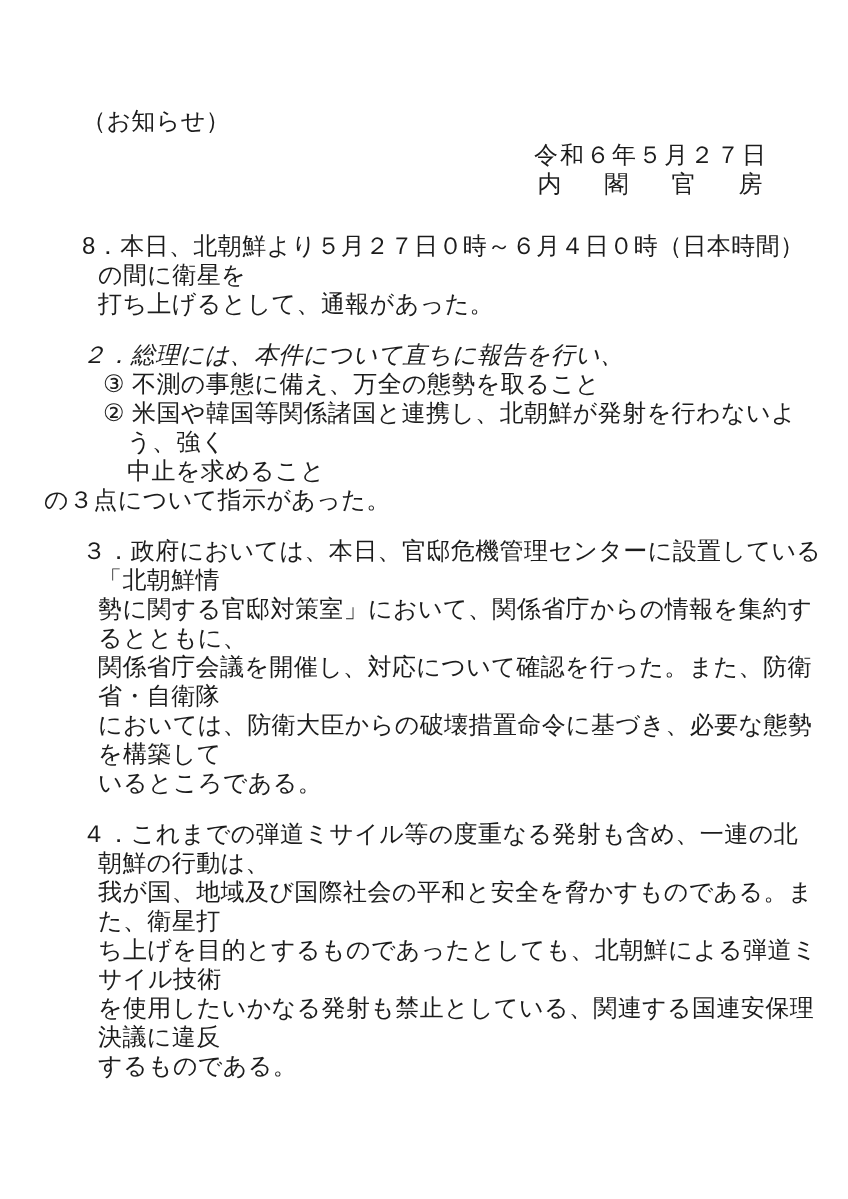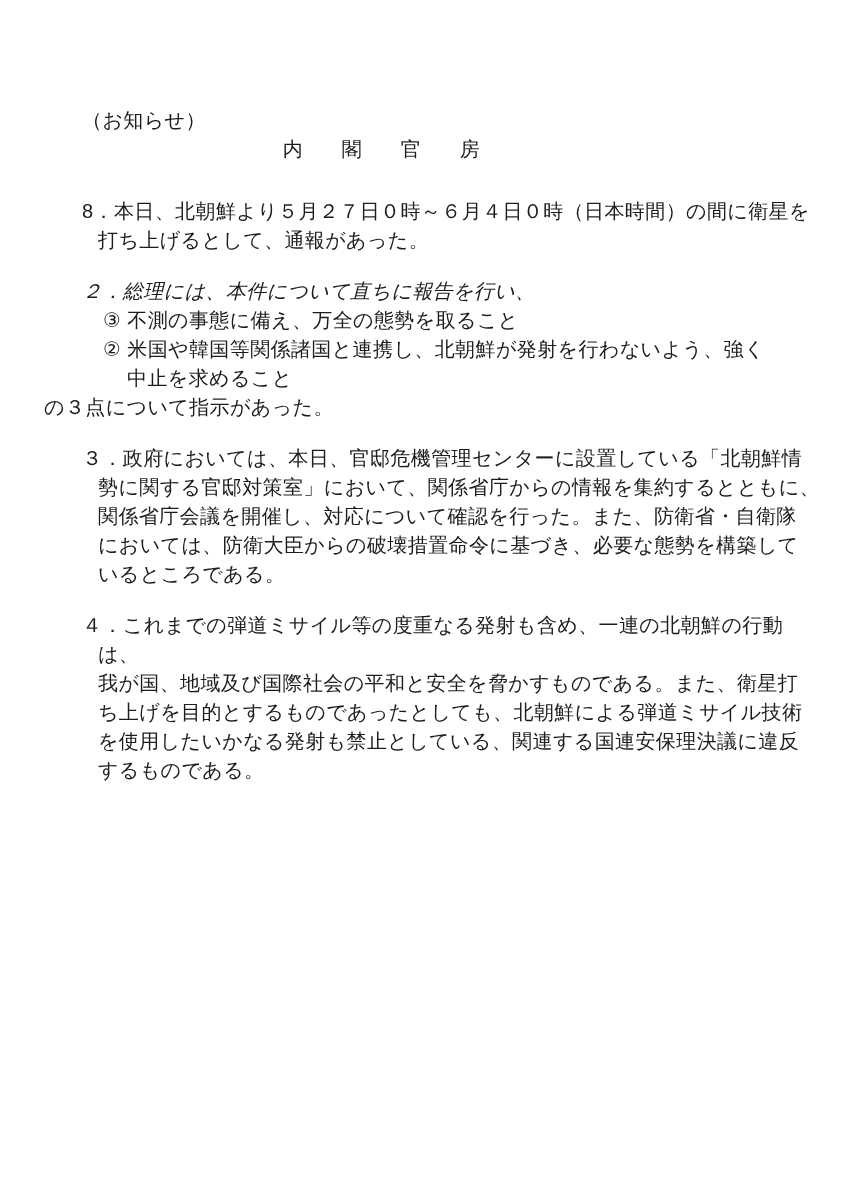--- a/index.html
+++ b/index.html
@@ -15,38 +15,38 @@
     overflow: hidden;
   }
   .page {
     box-sizing: border-box;
     width: 848px;
     height: 1199px;
     padding-top: 106px;
     background: #ffffff;
   }
   .doc-text {
-    font-size: 20px;
+    font-size: 24px;
     line-height: 29px;
     letter-spacing: 0.4px;
   }
   .notice {
     margin-left: 82px;
   }
   .dateline {
     margin-top: 5px;
     margin-right: 80px;
     text-align: right;
   }
   .date {
     letter-spacing: 2px;
   }
   .orgline {
     margin-right: 76px;
-    text-align: center;
+    text-align: right;
   }
   .org {
     letter-spacing: 9.5px;
   }
   .paragraphs {
     margin-top: 33px;
   }
   .para {
     margin: 0 26px 22px 82px;
     padding-left: 16px;
@@ -73,20 +73,23 @@
     white-space: pre-line;
   }
 </style>
 </head>
 <body>
 
 <div class="page doc-text">
 
   <div class="notice">（お知らせ）</div>
 
+  <div class="dateline">
+    <span class="date">令和６年５月２７日</span>
+  </div>
 
   <div class="orgline">
     <span class="org">内　閣　官　房</span>
   </div>
 
   <div class="paragraphs">
 
     <div class="para">8．本日、北朝鮮より５月２７日０時～６月４日０時（日本時間）の間に衛星を
 打ち上げるとして、通報があった。</div>
 

